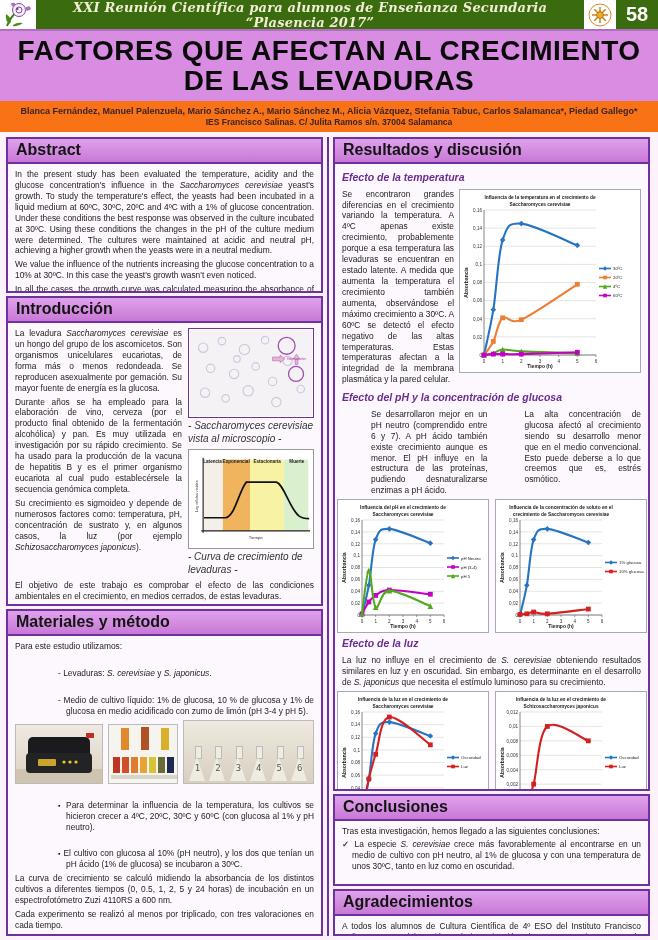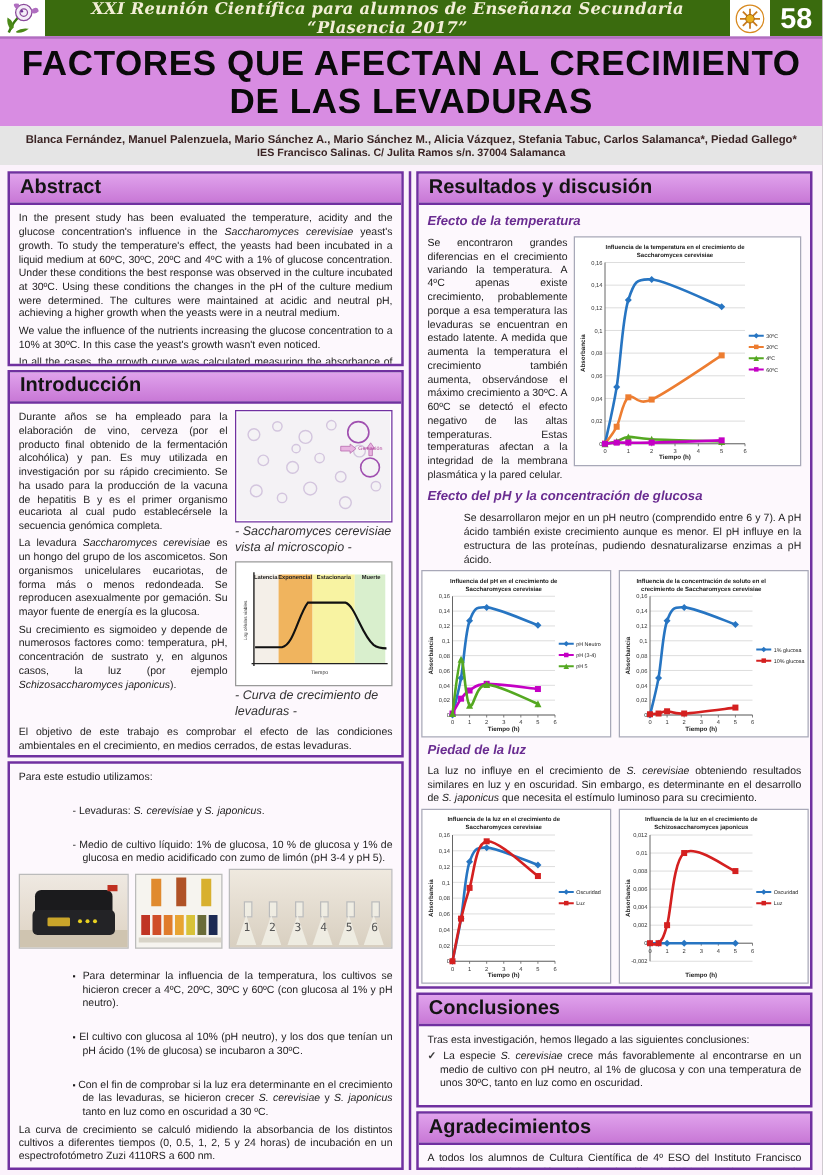--- a/index.html
+++ b/index.html
@@ -3,24 +3,24 @@
 <meta charset="utf-8">
 <style>
   html,body{margin:0;padding:0;}
   body{font-family:"Liberation Sans",sans-serif;background:#888;}
   .poster{width:658px;height:940px;background:#fbf2fb;position:relative;overflow:hidden;margin:0 auto;}
   
   .top-bar{height:29px;background:#3a6b0e;display:flex;align-items:center;}
   .logo-box{width:36px;height:29px;background:#fff;flex:0 0 auto;display:flex;align-items:center;justify-content:center;}
   .conf-title{flex:1;text-align:center;color:#f2eed6;font-family:"DejaVu Serif",serif;font-style:italic;font-weight:bold;font-size:13px;letter-spacing:.2px;}
   .emblem-box{width:32px;height:29px;background:#fff;flex:0 0 auto;display:flex;align-items:center;justify-content:center;}
-  .poster-num{width:42px;text-align:center;color:#fff;font-size:23px;font-weight:bold;}
+  .poster-num{width:42px;text-align:center;color:#fff;font-size:20px;font-weight:bold;}
   .title-band{height:70px;background:#d88ce2;display:flex;align-items:center;justify-content:center;padding:0 8px;border-top:2px solid #b06ec0;}
   .title-band h1{margin:0;font-size:28px;line-height:1.08;color:#0a0a0a;text-align:center;font-weight:bold;letter-spacing:.5px;}
-  .authors-band{height:31px;background:#e5e5e5;display:flex;flex-direction:column;align-items:center;justify-content:center;}
+  .authors-band{height:31px;background:#f97316;display:flex;flex-direction:column;align-items:center;justify-content:center;}
   .authors{font-size:9px;font-weight:bold;color:#3b2424;}
   .affiliation{font-size:8.5px;font-weight:bold;color:#3b2424;margin-top:1px;}
   
   .columns{display:flex;gap:4px;padding:5px 6px 6px 6px;height:799px;}
   .col{width:317px;display:flex;flex-direction:column;gap:3px;}
   .vdivider{width:2px;background:#7030a0;}
   section{border:2px solid #7030a0;background:#fdf8fd;display:flex;flex-direction:column;overflow:hidden;}
   .sec-head{background:linear-gradient(#e0a2ec,#c878d6);padding:2px 8px 3px 8px;font-size:16px;font-weight:bold;color:#141414;border-bottom:2px solid #7030a0;flex:0 0 auto;}
   .sec-body{padding:5px 7px;font-size:8.4px;line-height:1.3;color:#1c1c1c;text-align:justify;flex:1;overflow:hidden;}
   .sec-body p{margin:0 0 3px 0;}
@@ -118,22 +118,22 @@
           <p>We value the influence of the nutrients increasing the glucose concentration to a 10% at 30ºC. In this case the yeast's growth wasn't even noticed.</p>
           <p>In all the cases, the growth curve was calculated measuring the absorbance of the different cultures at different moments in a spectrophotometer at 600 nm.</p>
         </div>
       </section>
 
       <section style="height:306px">
         <div class="sec-head">Introducción</div>
         <div class="sec-body">
           <div class="intro-grid">
             <div class="intro-text">
+              <p>La levadura <i>Saccharomyces cerevisiae</i> es un hongo del grupo de los ascomicetos. Son organismos unicelulares eucariotas, de forma más o menos redondeada. Se reproducen asexualmente por gemación. Su mayor fuente de energía es la glucosa.</p>
               <p>Durante años se ha empleado para la elaboración de vino, cerveza (por el producto final obtenido de la fermentación alcohólica) y pan. Es muy utilizada en investigación por su rápido crecimiento. Se ha usado para la producción de la vacuna de hepatitis B y es el primer organismo eucariota al cual pudo establecérsele la secuencia genómica completa.</p>
-              <p>La levadura <i>Saccharomyces cerevisiae</i> es un hongo del grupo de los ascomicetos. Son organismos unicelulares eucariotas, de forma más o menos redondeada. Se reproducen asexualmente por gemación. Su mayor fuente de energía es la glucosa.</p>
               <p>Su crecimiento es sigmoideo y depende de numerosos factores como: temperatura, pH, concentración de sustrato y, en algunos casos, la luz (por ejemplo <i>Schizosaccharomyces japonicus</i>).</p>
             </div>
             <div class="intro-figs">
               <div>
                 <div class="fig-card">
                   <svg width="100%" height="86" viewBox="0 0 130 86" style="display:block;background:#f4f2f5;">
                     <g fill="none" stroke="#c8b6d6" stroke-width="1.2" opacity="0.75">
                       <circle cx="14" cy="16" r="5"></circle>
                         <circle cx="34" cy="9" r="4"></circle>
                         <circle cx="58" cy="18" r="5.5"></circle>
@@ -179,20 +179,21 @@
                 </div>
                 <div class="fig-caption">- Curva de crecimiento de levaduras -</div>
               </div>
             </div>
           </div>
           <p style="margin-top:4px">El objetivo de este trabajo es comprobar el efecto de las condiciones ambientales en el crecimiento, en medios cerrados, de estas levaduras.</p>
         </div>
       </section>
 
       <section style="flex:1">
+        <div class="sec-head">Materiales y método</div>
         <div class="sec-body">
           <p style="margin-bottom:16px">Para este estudio utilizamos:</p>
           <ul class="bullets dash">
             <li>Levaduras: <i>S. cerevisiae</i> y <i>S. japonicus</i>.</li>
             <li>Medio de cultivo líquido: 1% de glucosa, 10 % de glucosa y 1% de glucosa en medio acidificado con zumo de limón (pH 3-4 y pH 5).</li>
           </ul>
           <div class="photo-row">
             <div class="photo" style="width:92px;height:58px;background:linear-gradient(#efe9e2,#ddd2c2);">
               <svg width="92" height="58" viewBox="0 0 92 58">
                 <rect x="0" y="44" width="92" height="14" fill="#cfc4b0"></rect>
@@ -249,21 +250,20 @@
               <div class="flask">
                   <span class="neck"></span>
                   <span class="body"></span>
                   <span class="num">6</span>
                 </div>
             </div>
           </div>
           <ul class="bullets sq">
             <li>Para determinar la influencia de la temperatura, los cultivos se hicieron crecer a 4ºC, 20ºC, 30ºC y 60ºC (con glucosa al 1% y pH neutro).</li>
             <li>El cultivo con glucosa al 10% (pH neutro), y los dos que tenían un pH ácido (1% de glucosa) se incubaron a 30ºC.</li>
-            <li>Con el fin de comprobar si la luz era determinante en el crecimiento de las levaduras, se hicieron crecer <i>S. cerevisiae</i> y <i>S. japonicus</i> tanto en luz como en oscuridad a 30 ºC.</li>
           </ul>
           <p>La curva de crecimiento se calculó midiendo la absorbancia de los distintos cultivos a diferentes tiempos (0, 0.5, 1, 2, 5 y 24 horas) de incubación en un espectrofotómetro Zuzi 4110RS a 600 nm.</p>
           <p>Cada experimento se realizó al menos por triplicado, con tres valoraciones en cada tiempo.</p>
           <p>Los datos obtenidos se representan en gráficas para mostrar los resultados de la investigación.</p>
 
         </div>
       </section>
     </div>
 
     <div class="vdivider"></div>
@@ -351,20 +351,21 @@
                     <rect x="112.93333333333335" y="157.88125" width="4.8" height="4.8" fill="#c400c4"></rect>
                     <line x1="137" x2="149" y1="103.5" y2="103.5" stroke="#c400c4" stroke-width="1.6"></line>
                     <rect x="141.20000000000002" y="101.7" width="3.6000000000000005" height="3.6000000000000005" fill="#c400c4"></rect>
                     <text x="151" y="105.3" font-size="4.3" fill="#222">60ºC</text>
                   </svg></div>
             </div>
           </div>
           <div class="subhead" style="margin-top:6px">Efecto del pH y la concentración de glucosa</div>
           <div class="two-col">
             <div>Se desarrollaron mejor en un pH neutro (comprendido entre 6 y 7). A pH ácido también existe crecimiento aunque es menor. El pH influye en la estructura de las proteínas, pudiendo desnaturalizarse enzimas a pH ácido.</div>
+            <div>La alta concentración de glucosa afectó al crecimiento siendo su desarrollo menor que en el medio convencional. Esto puede deberse a lo que creemos que es, estrés osmótico.</div>
           </div>
           <div class="charts-pair">
             <div class="chart-card">
               <div class="chart-sm"><svg width="146" height="128" viewBox="0 0 146 128">
                     <text x="63" y="7" text-anchor="middle" font-size="4.8" font-weight="bold" fill="#222">Influencia del pH en el crecimiento de</text>
                     <text x="63" y="13.5" text-anchor="middle" font-size="4.8" font-weight="bold" fill="#222">Saccharomyces cerevisiae</text>
                     <line x1="22" x2="104" y1="113" y2="113" stroke="#c9c9c9" stroke-width="0.5"></line>
                     <text x="20" y="114.8" text-anchor="end" font-size="4.6" fill="#333">0</text>
                     <line x1="22" x2="104" y1="101.125" y2="101.125" stroke="#c9c9c9" stroke-width="0.5"></line>
                     <text x="20" y="102.925" text-anchor="end" font-size="4.6" fill="#333">0,02</text>
@@ -483,21 +484,21 @@
                     <rect x="26.43333333333333" y="109.41250000000001" width="4.8" height="4.8" fill="#d42020"></rect>
                     <rect x="33.266666666666666" y="107.63125000000001" width="4.8" height="4.8" fill="#d42020"></rect>
                     <rect x="46.93333333333333" y="109.41250000000001" width="4.8" height="4.8" fill="#d42020"></rect>
                     <rect x="87.93333333333335" y="104.66250000000001" width="4.8" height="4.8" fill="#d42020"></rect>
                     <line x1="107" x2="119" y1="69.5" y2="69.5" stroke="#d42020" stroke-width="1.6"></line>
                     <rect x="111.2" y="67.7" width="3.6000000000000005" height="3.6000000000000005" fill="#d42020"></rect>
                     <text x="121" y="71.3" font-size="4.3" fill="#222">10% glucosa</text>
                   </svg></div>
             </div>
           </div>
-          <div class="subhead">Piedad de la luz</div>
+          <div class="subhead">Efecto de la luz</div>
           <p>La luz no influye en el crecimiento de <i>S. cerevisiae</i> obteniendo resultados similares en luz y en oscuridad. Sin embargo, es determinante en el desarrollo de <i>S. japonicus</i> que necesita el estímulo luminoso para su crecimiento.</p>
           <div class="charts-pair">
             <div class="chart-card">
               <div class="chart-sm2"><svg width="146" height="134" viewBox="0 0 146 134">
                     <text x="63" y="7" text-anchor="middle" font-size="4.8" font-weight="bold" fill="#222">Influencia de la luz en el crecimiento de</text>
                     <text x="63" y="13.5" text-anchor="middle" font-size="4.8" font-weight="bold" fill="#222">Saccharomyces cerevisiae</text>
                     <line x1="22" x2="104" y1="119" y2="119" stroke="#c9c9c9" stroke-width="0.5"></line>
                     <text x="20" y="120.8" text-anchor="end" font-size="4.6" fill="#333">0</text>
                     <line x1="22" x2="104" y1="106.375" y2="106.375" stroke="#c9c9c9" stroke-width="0.5"></line>
                     <text x="20" y="108.175" text-anchor="end" font-size="4.6" fill="#333">0,02</text>

